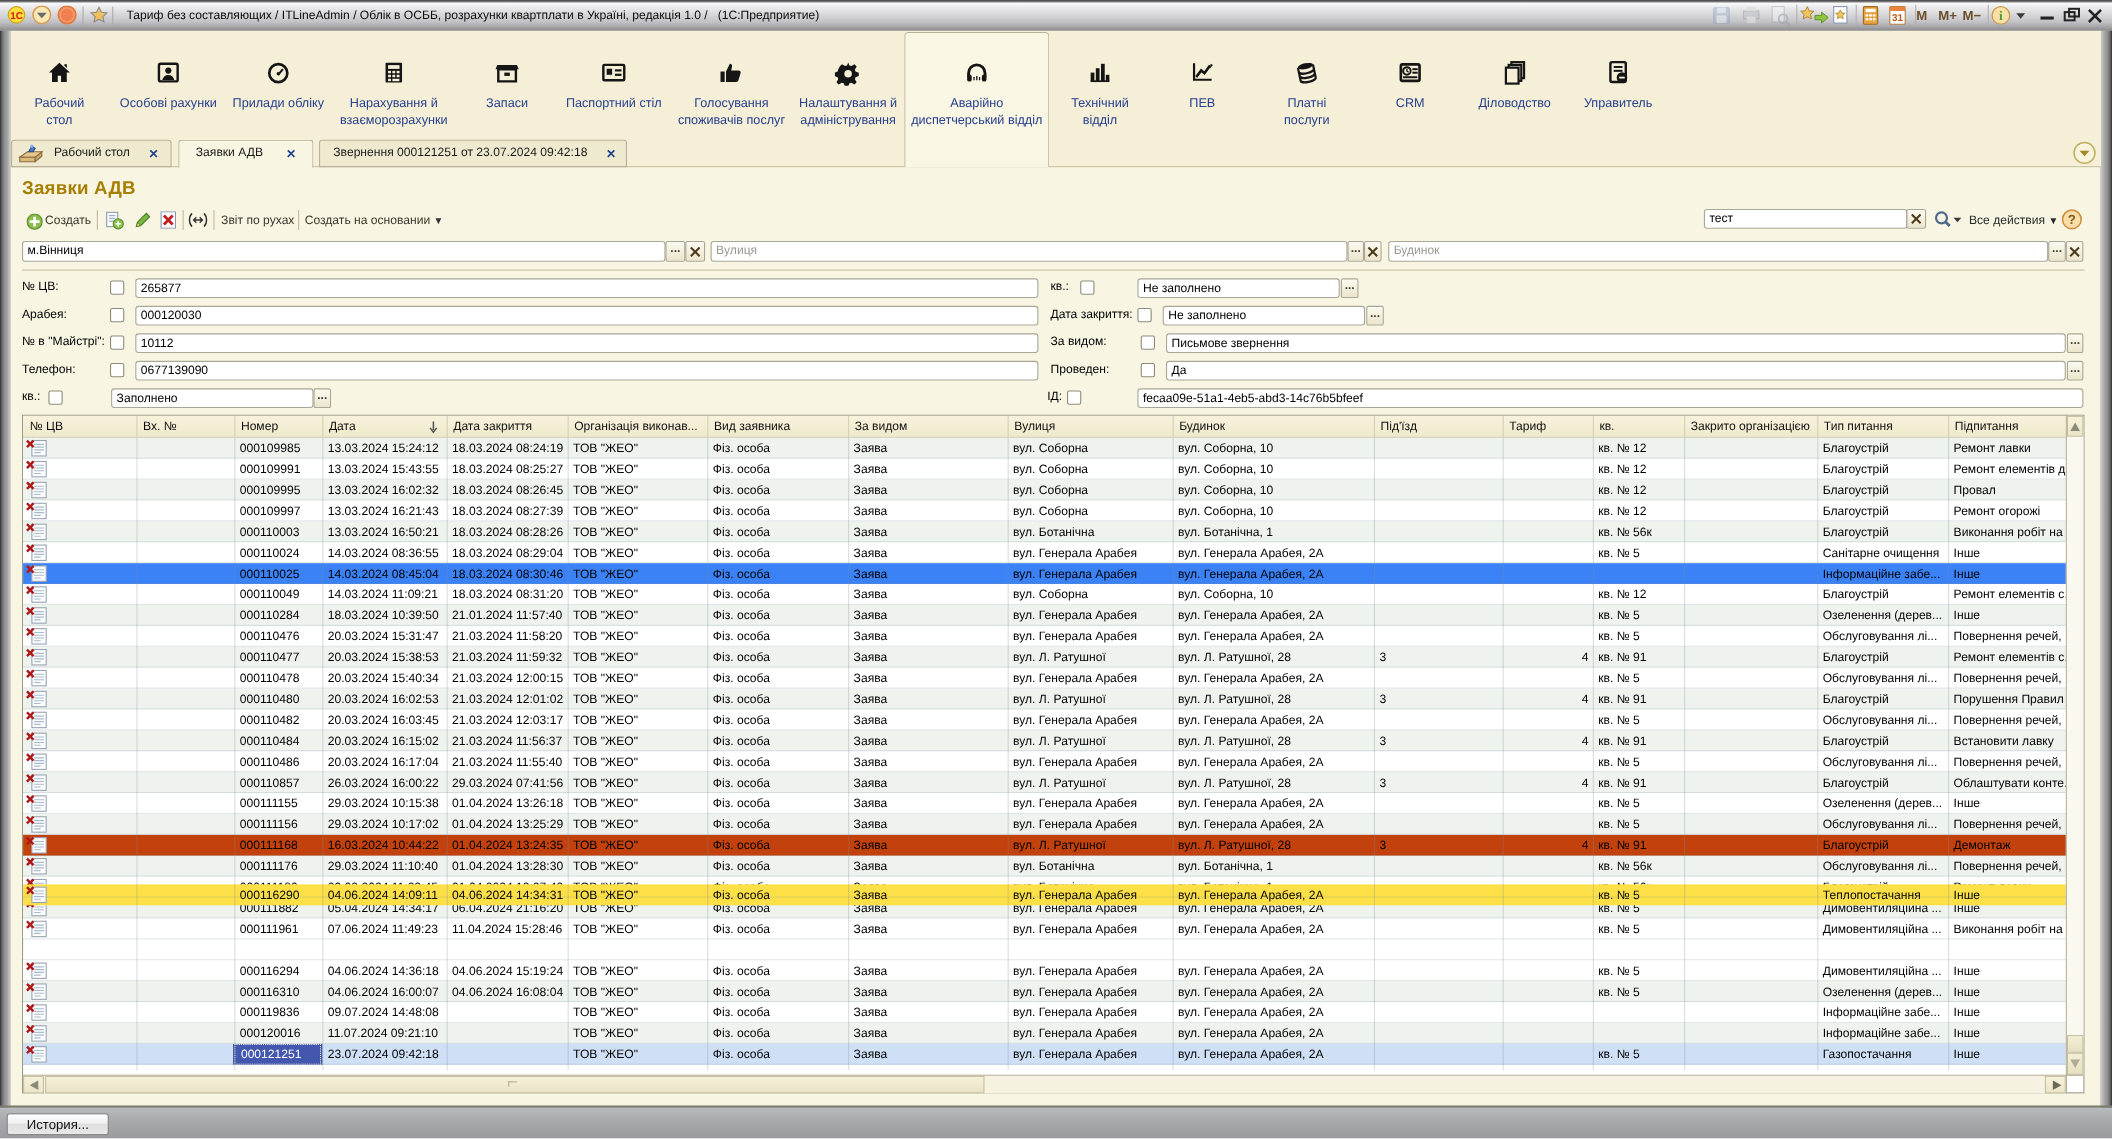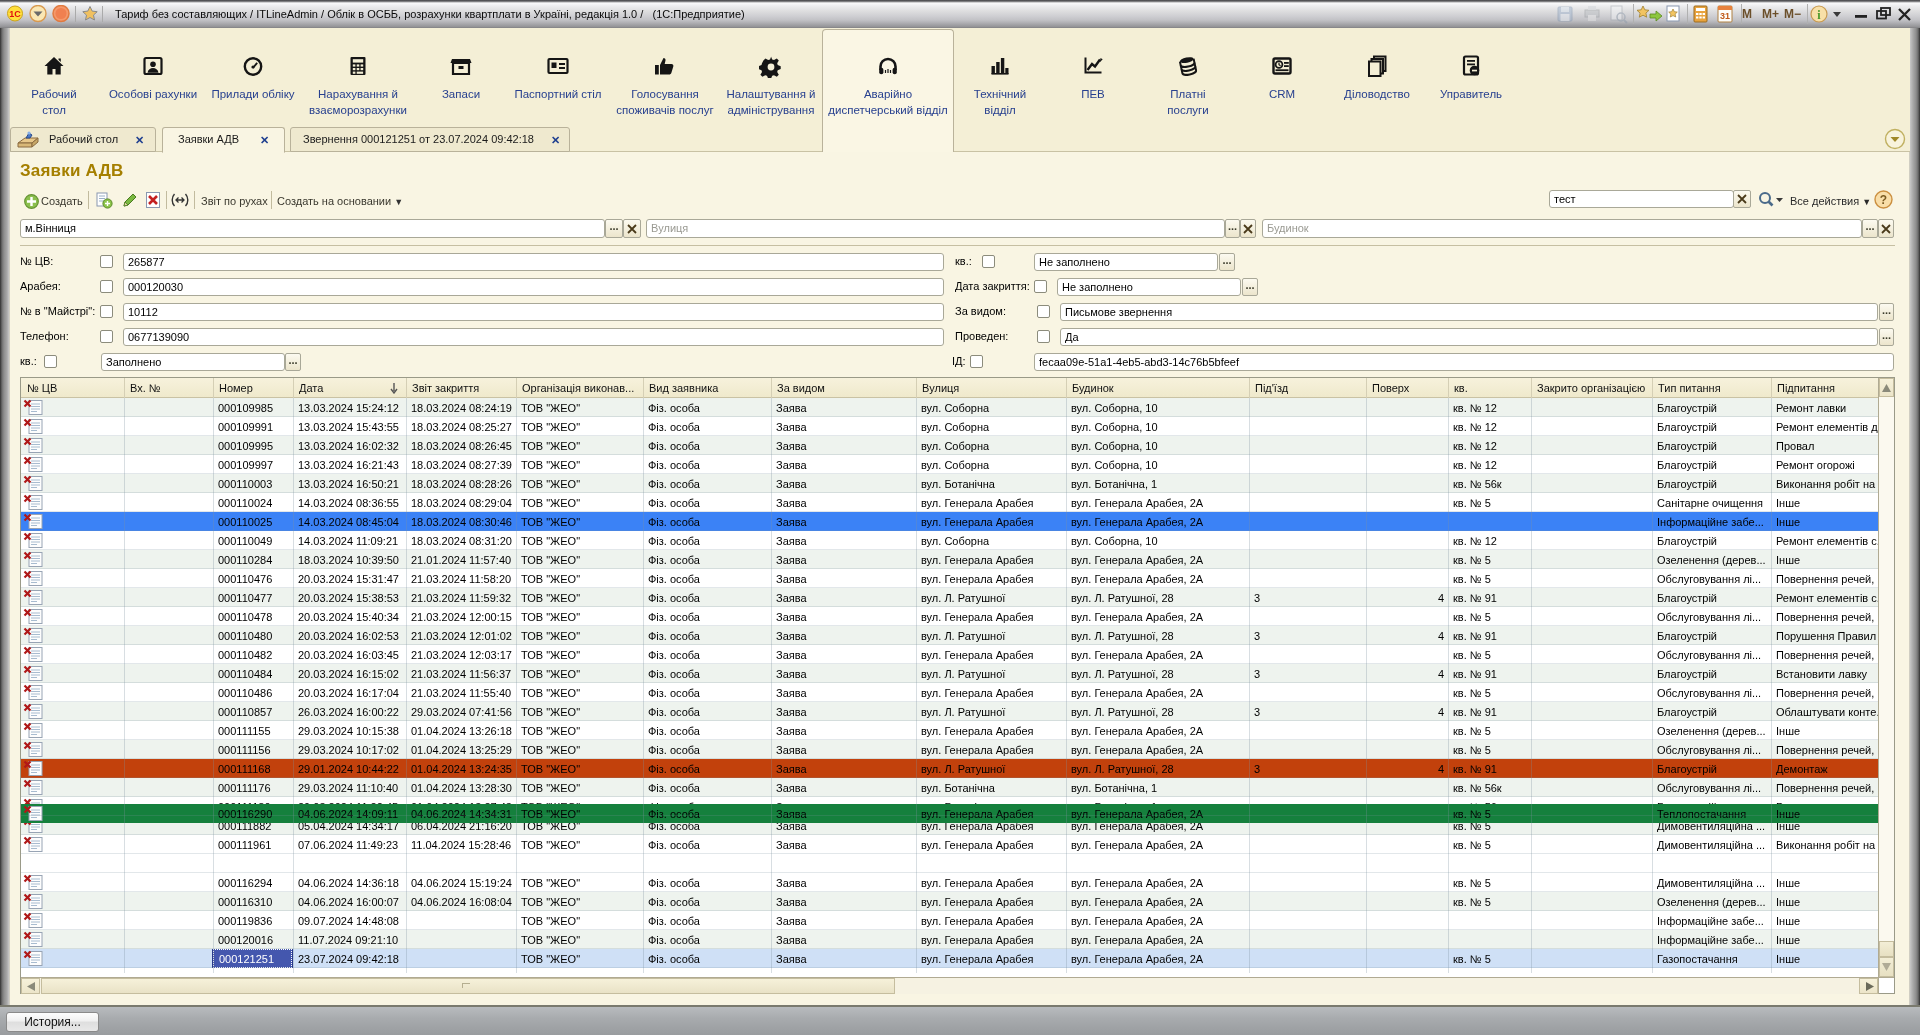--- a/index.html
+++ b/index.html
@@ -376,28 +376,28 @@
 <div class="cb" style="left:970px;top:355px"></div>
 <div class="fld" style="left:1034px;top:353px;width:860px;height:18px">
     <div class="v">fecaa09e-51a1-4eb5-abd3-14c76b5bfeef</div>
   </div>
 <div class="ab" style="left:20px;top:377px;width:1875px;height:617px;border:1px solid #9a9a88;background:#fff"></div>
 <div class="ab" style="left:21px;top:378px;width:1857px;height:20px;background:linear-gradient(#f7f2dc,#efe9cc);border-bottom:1px solid #c9c2a4"></div>
 <div class="hcell" style="left:27px;top:378px;width:93px">№ ЦВ</div>
 <div class="hcell" style="left:130px;top:378px;width:79px">Вх. №</div>
 <div class="hcell" style="left:219px;top:378px;width:70px">Номер</div>
 <div class="hcell" style="left:299px;top:378px;width:103px">Дата</div>
-<div class="hcell" style="left:412px;top:378px;width:100px">Звіт закриття</div>
+<div class="hcell" style="left:412px;top:378px;width:100px">Дата закриття</div>
 <div class="hcell" style="left:522px;top:378px;width:117px">Організація виконав...</div>
 <div class="hcell" style="left:649px;top:378px;width:118px">Вид заявника</div>
 <div class="hcell" style="left:777px;top:378px;width:135px">За видом</div>
 <div class="hcell" style="left:922px;top:378px;width:140px">Вулиця</div>
 <div class="hcell" style="left:1072px;top:378px;width:173px">Будинок</div>
 <div class="hcell" style="left:1255px;top:378px;width:107px">Під'їзд</div>
-<div class="hcell" style="left:1372px;top:378px;width:72px">Поверх</div>
+<div class="hcell" style="left:1372px;top:378px;width:72px">Тариф</div>
 <div class="hcell" style="left:1454px;top:378px;width:73px">кв.</div>
 <div class="hcell" style="left:1537px;top:378px;width:111px">Закрито організацією</div>
 <div class="hcell" style="left:1658px;top:378px;width:109px">Тип питання</div>
 <div class="hcell" style="left:1777px;top:378px;width:97px">Підпитання</div>
 <svg class="ab" style="left:389px;top:383px" width="10" height="11" viewBox="0 0 10 11">
     <path d="M5 0v8M2 6l3 4 3-4" stroke="#555" stroke-width="1.4" fill="none"></path>
   </svg>
 <div class="ab" style="left:124px;top:378px;width:1px;height:20px;background:#d5cfb5"></div>
 <div class="ab" style="left:213px;top:378px;width:1px;height:20px;background:#d5cfb5"></div>
 <div class="ab" style="left:293px;top:378px;width:1px;height:20px;background:#d5cfb5"></div>
@@ -762,21 +762,21 @@
     <span style="left:1636px">Обслуговування лі...</span>
     <span style="left:1755px">Повернення речей, .</span>
   </div>
 <div class="row" style="top:759px;left:21px;background:#c2410c">
     <svg width="22" height="17" viewBox="0 0 22 17" style="position:absolute;left:2px;top:1px">
       <rect x="6" y="1.5" width="13" height="14" fill="#fdfdfd" stroke="#98a4b4"></rect>
       <path d="M8 5h9M8 7.5h9M8 10h9M8 12.5h6" stroke="#a8bcd0" stroke-width="1"></path>
       <path d="M1.5 1.5l6 6M7.5 1.5l-6 6" stroke="#b01818" stroke-width="2.2"></path>
     </svg>
     <span style="left:197px">000111168</span>
-    <span style="left:277px">29.01.2024 10:44:22</span>
+    <span style="left:277px">16.03.2024 10:44:22</span>
     <span style="left:390px">01.04.2024 13:24:35</span>
     <span style="left:500px">ТОВ "ЖЕО"</span>
     <span style="left:627px">Фіз. особа</span>
     <span style="left:755px">Заява</span>
     <span style="left:900px">вул. Л. Ратушної</span>
     <span style="left:1050px">вул. Л. Ратушної, 28</span>
     <span style="left:1233px">3</span>
     <span style="left:1408px;width:15px;text-align:right">4</span>
     <span style="left:1432px">кв. № 91</span>
     <span style="left:1636px">Благоустрій</span>
@@ -847,21 +847,21 @@
     <span style="left:390px">11.04.2024 15:28:46</span>
     <span style="left:500px">ТОВ "ЖЕО"</span>
     <span style="left:627px">Фіз. особа</span>
     <span style="left:755px">Заява</span>
     <span style="left:900px">вул. Генерала Арабея</span>
     <span style="left:1050px">вул. Генерала Арабея, 2А</span>
     <span style="left:1432px">кв. № 5</span>
     <span style="left:1636px">Димовентиляційна ...</span>
     <span style="left:1755px">Виконання робіт на .</span>
   </div>
-<div class="row" style="top:804px;left:21px;background:#15803d">
+<div class="row" style="top:804px;left:21px;background:#fde047">
     <svg width="22" height="17" viewBox="0 0 22 17" style="position:absolute;left:2px;top:1px">
       <rect x="6" y="1.5" width="13" height="14" fill="#fdfdfd" stroke="#98a4b4"></rect>
       <path d="M8 5h9M8 7.5h9M8 10h9M8 12.5h6" stroke="#a8bcd0" stroke-width="1"></path>
       <path d="M1.5 1.5l6 6M7.5 1.5l-6 6" stroke="#b01818" stroke-width="2.2"></path>
     </svg>
     <span style="left:197px">000116290</span>
     <span style="left:277px">04.06.2024 14:09:11</span>
     <span style="left:390px">04.06.2024 14:34:31</span>
     <span style="left:500px">ТОВ "ЖЕО"</span>
     <span style="left:627px">Фіз. особа</span>

